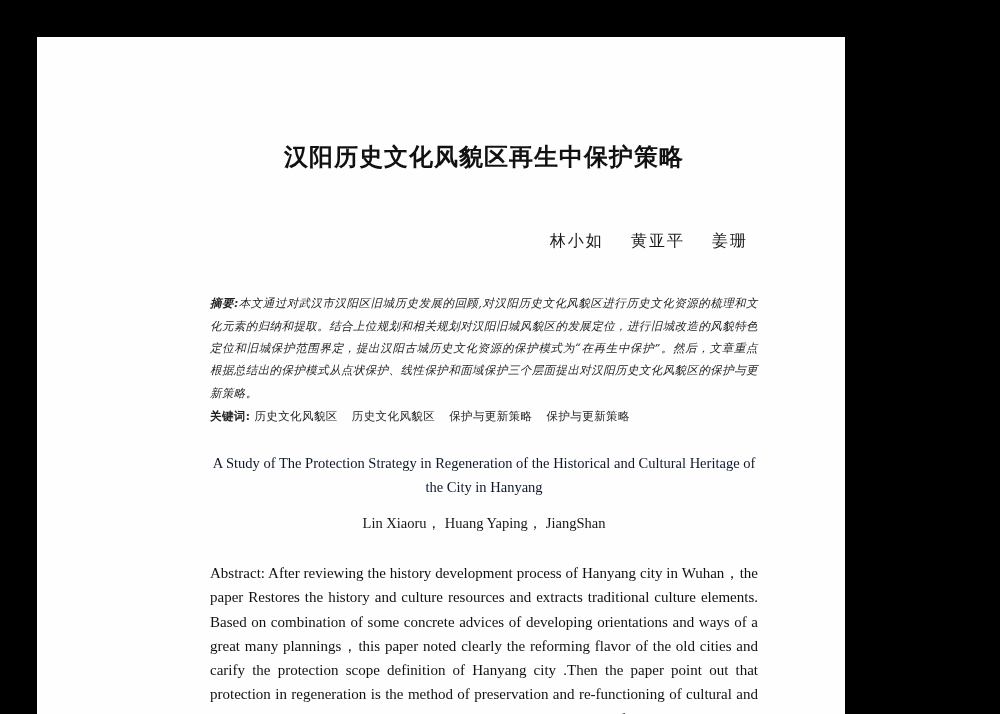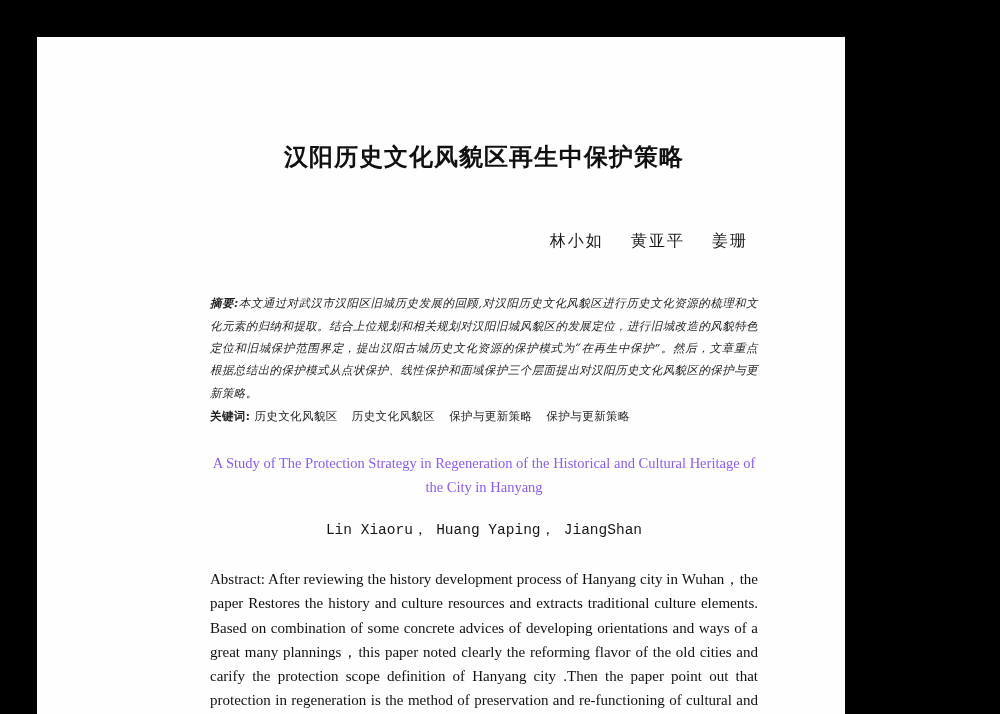--- a/index.html
+++ b/index.html
@@ -90,28 +90,28 @@
     letter-spacing: 0.4px;
   }
   .kw-cn-item { margin-right: 10px; }
 
   
   .doc-title-en {
     margin-top: 24px;
     font-family: "Liberation Serif", serif;
     font-size: 14.5px;
     text-align: center;
-    color: #8b5cf6;
+    color: #0f172a;
     line-height: 1.65;
   }
 
   
   .author-line-en {
-    margin-top: 20px;
-    font-family: Liberation Mono, monospace;
+    margin-top: 14px;
+    font-family: Liberation Serif, serif;
     font-size: 14.5px;
     text-align: center;
     color: #161616;
   }
   .author-en { white-space: nowrap; }
 
   
   .abstract-en {
     margin-top: 28px;
     font-family: "Liberation Serif", serif;

